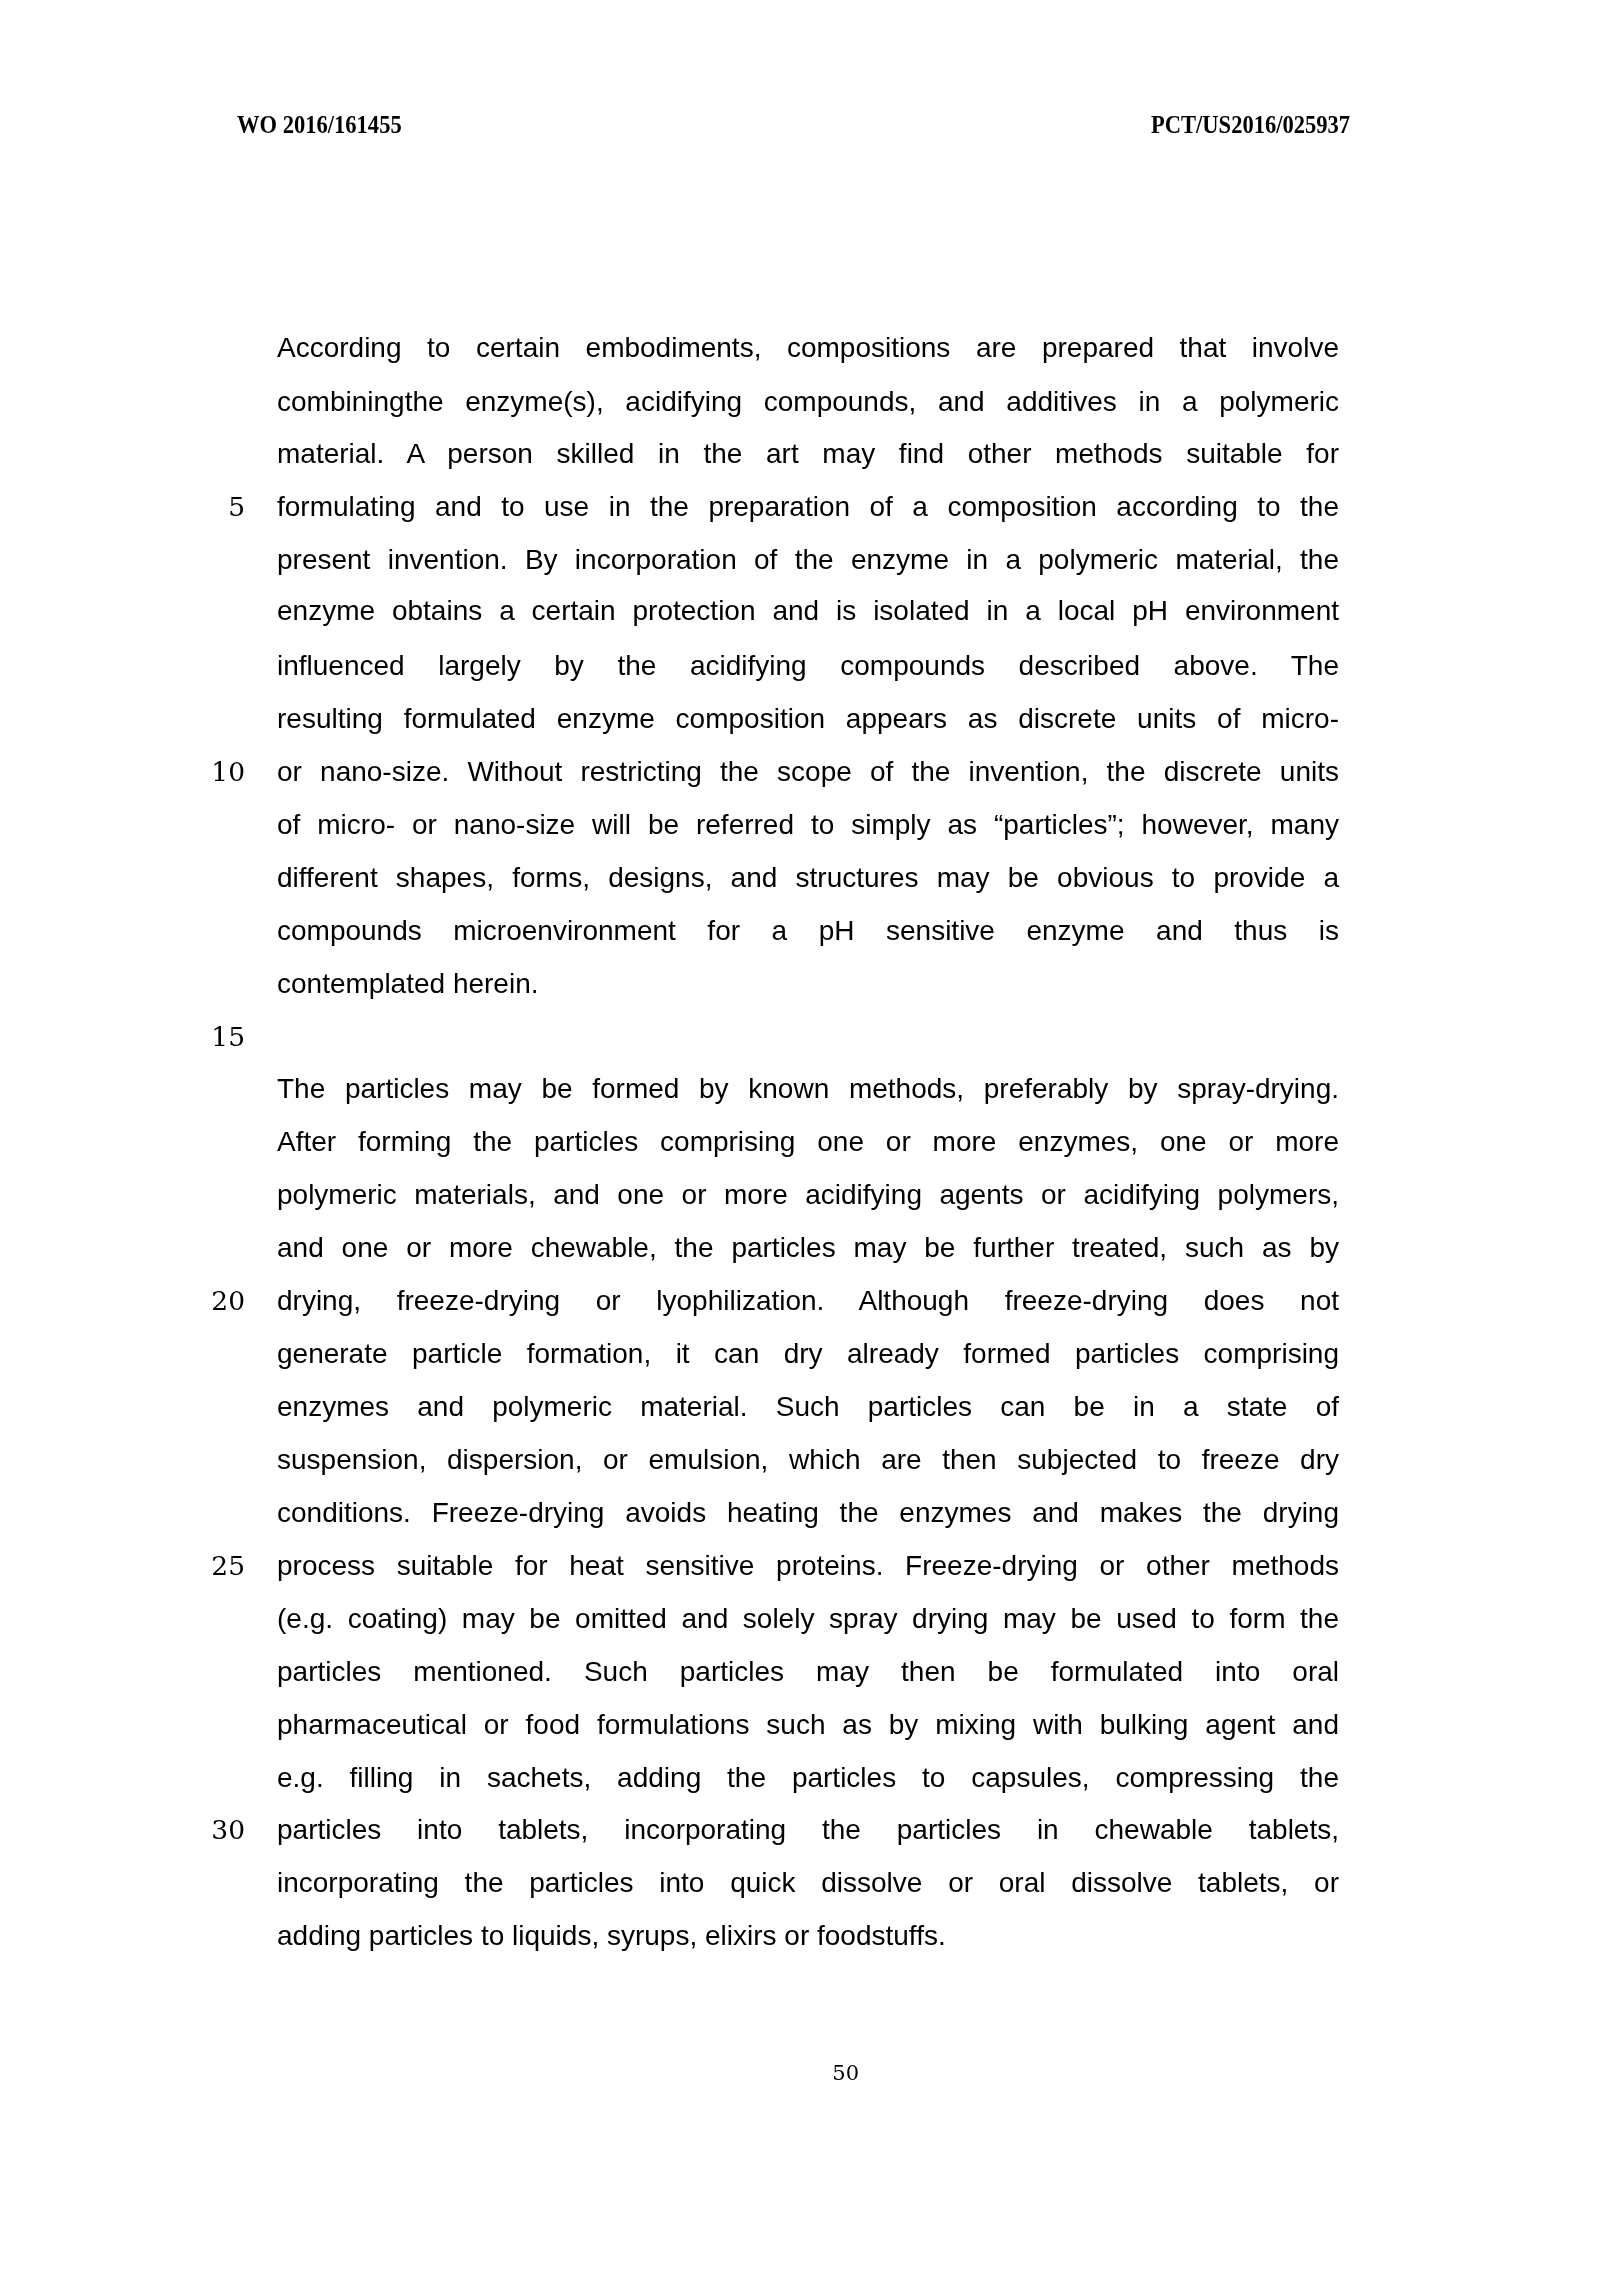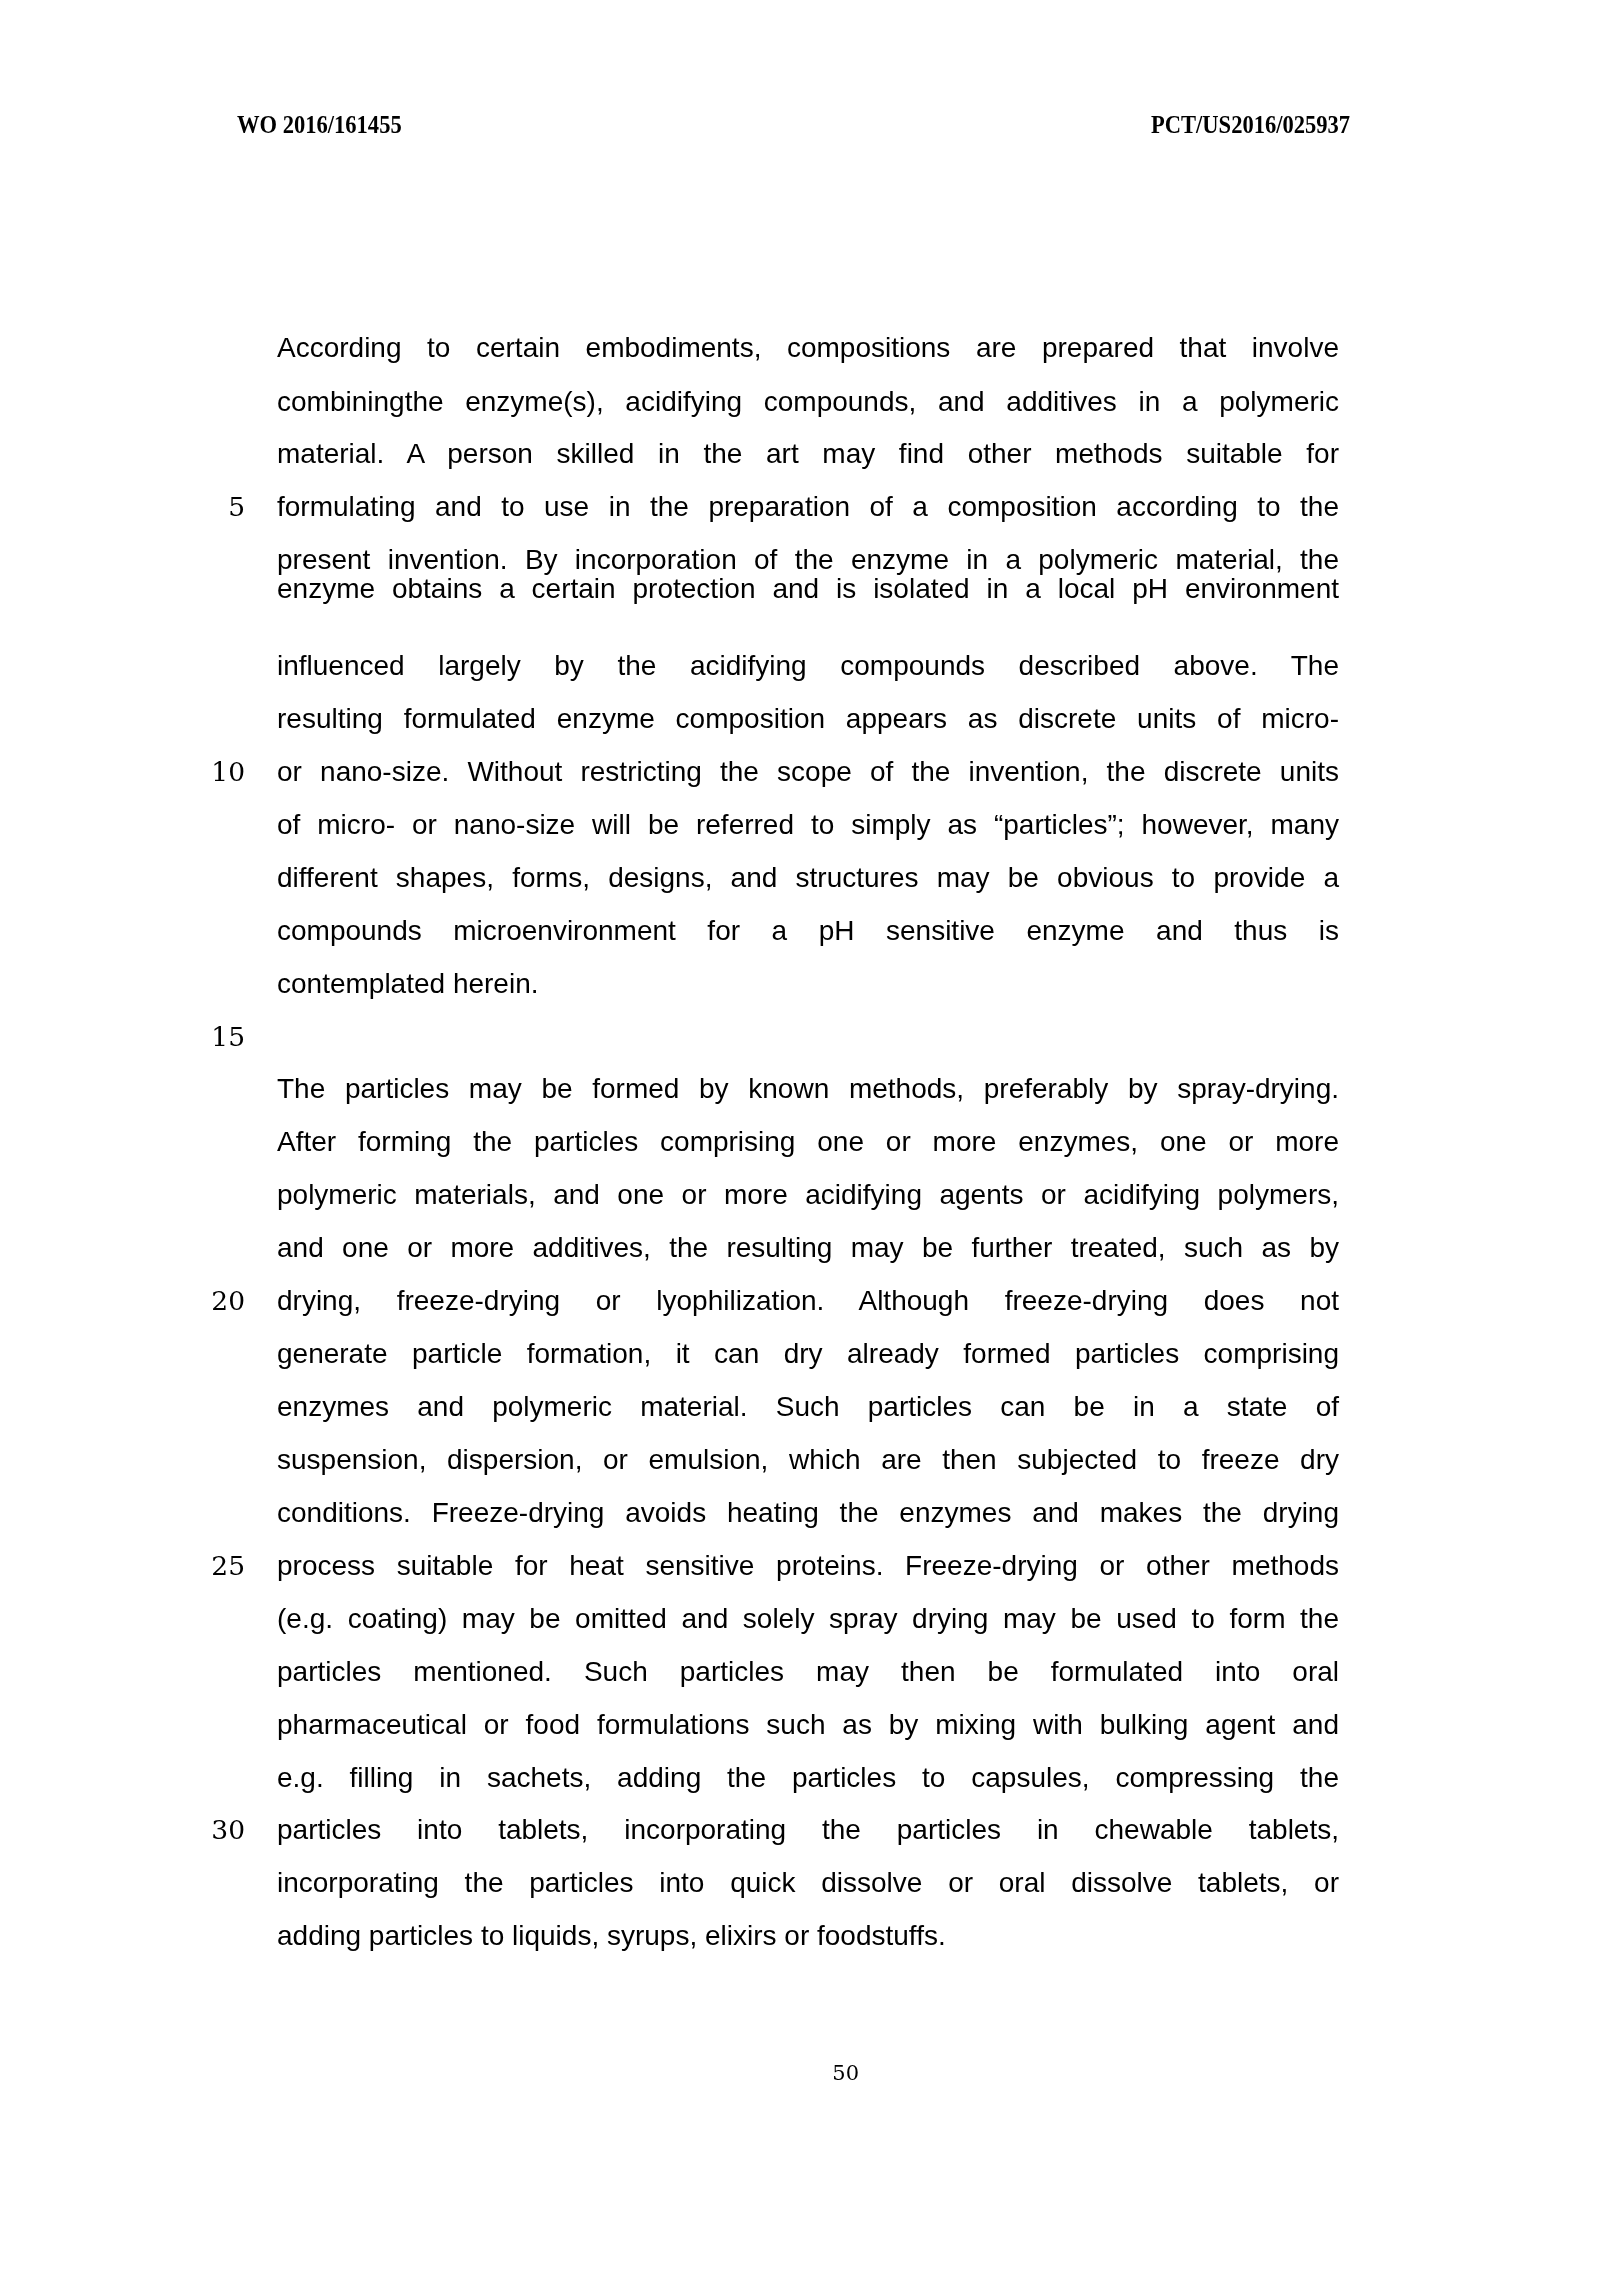--- a/index.html
+++ b/index.html
@@ -46,35 +46,35 @@
 <div class="line-no" style="top:1274px;">20</div>
 <div class="line-no" style="top:1539px;">25</div>
 <div class="line-no" style="top:1803px;">30</div>
 
 <div>
   <div class="body-line" style="top:321px;"><span class="inner">According to certain embodiments, compositions are prepared that involve</span></div>
   <div class="body-line" style="top:375px;"><span class="inner">combiningthe enzyme(s), acidifying compounds, and additives in a polymeric</span></div>
   <div class="body-line" style="top:427px;"><span class="inner">material.  A person skilled in the art may find other methods suitable for</span></div>
   <div class="body-line" style="top:480px;"><span class="inner">formulating and to use in the preparation of a composition according to the</span></div>
   <div class="body-line" style="top:533px;"><span class="inner">present invention.  By incorporation of the enzyme in a polymeric material, the</span></div>
-  <div class="body-line" style="top:562px;"><span class="inner">enzyme obtains a certain protection and is isolated in a local pH environment</span></div>
+  <div class="body-line" style="top:584px;"><span class="inner">enzyme obtains a certain protection and is isolated in a local pH environment</span></div>
   <div class="body-line" style="top:639px;"><span class="inner">influenced largely by the acidifying compounds described above.  The</span></div>
   <div class="body-line" style="top:692px;"><span class="inner">resulting formulated enzyme composition appears as discrete units of micro-</span></div>
   <div class="body-line" style="top:745px;"><span class="inner">or nano-size.  Without restricting the scope of the invention, the discrete units</span></div>
   <div class="body-line" style="top:798px;"><span class="inner">of micro- or nano-size will be referred to simply as “particles”; however, many</span></div>
   <div class="body-line" style="top:851px;"><span class="inner">different shapes, forms, designs, and structures may be obvious to provide a</span></div>
   <div class="body-line" style="top:904px;"><span class="inner">compounds microenvironment for a pH sensitive enzyme and thus is</span></div>
   <div class="body-line last" style="top:957px;"><span class="inner">contemplated herein.</span></div>
 </div>
 
 <div>
   <div class="body-line" style="top:1062px;"><span class="inner">The particles may be formed by known methods, preferably by spray-drying.</span></div>
   <div class="body-line" style="top:1115px;"><span class="inner">After forming the particles comprising one or more enzymes, one or more</span></div>
   <div class="body-line" style="top:1168px;"><span class="inner">polymeric materials, and one or more acidifying agents or acidifying polymers,</span></div>
-  <div class="body-line" style="top:1221px;"><span class="inner">and one or more additives, the resulting may be further treated, such as by</span></div>
+  <div class="body-line" style="top:1221px;"><span class="inner">and one or more chewable, the particles may be further treated, such as by</span></div>
   <div class="body-line" style="top:1274px;"><span class="inner">drying, freeze-drying or lyophilization.  Although freeze-drying does not</span></div>
   <div class="body-line" style="top:1327px;"><span class="inner">generate particle formation, it can dry already formed particles comprising</span></div>
   <div class="body-line" style="top:1380px;"><span class="inner">enzymes and polymeric material.  Such particles can be in a state of</span></div>
   <div class="body-line" style="top:1433px;"><span class="inner">suspension, dispersion, or emulsion, which are then subjected to freeze dry</span></div>
   <div class="body-line" style="top:1486px;"><span class="inner">conditions.  Freeze-drying avoids heating the enzymes and makes the drying</span></div>
   <div class="body-line" style="top:1539px;"><span class="inner">process suitable for heat sensitive proteins.  Freeze-drying or other methods</span></div>
   <div class="body-line" style="top:1592px;"><span class="inner">(e.g. coating) may be omitted and solely spray drying may be used to form the</span></div>
   <div class="body-line" style="top:1645px;"><span class="inner">particles mentioned.  Such particles may then be formulated into oral</span></div>
   <div class="body-line" style="top:1698px;"><span class="inner">pharmaceutical or food formulations such as by mixing with bulking agent and</span></div>
   <div class="body-line" style="top:1751px;"><span class="inner">e.g. filling in sachets, adding the particles to capsules, compressing the</span></div>

